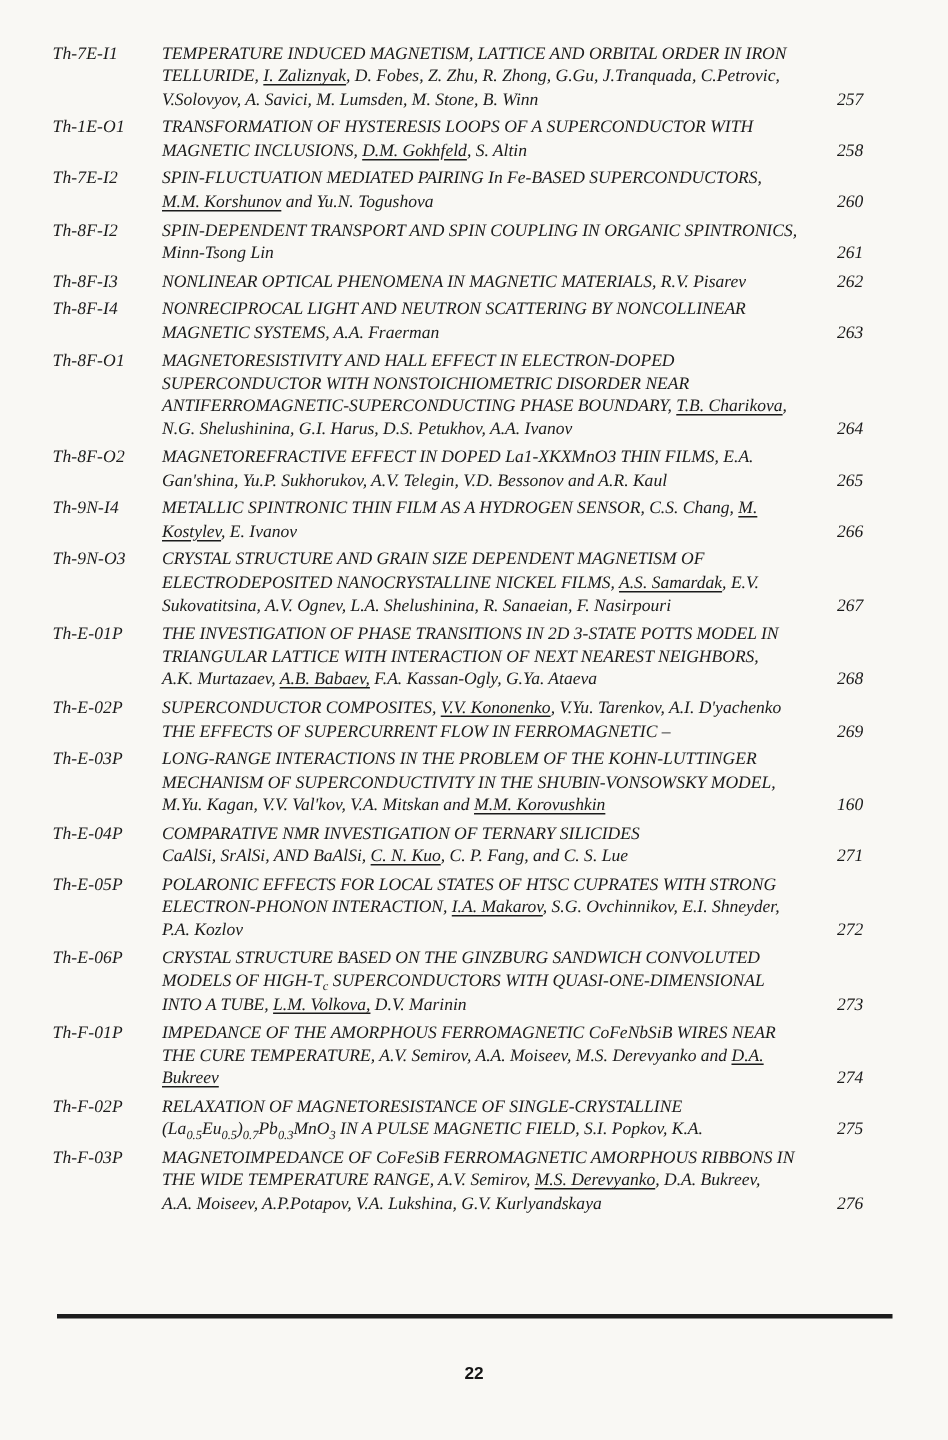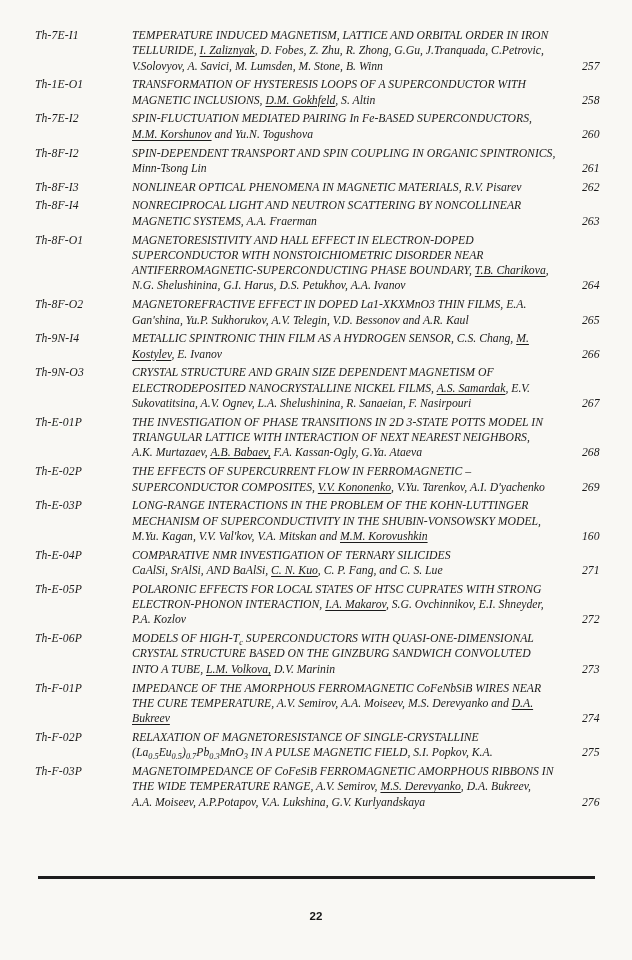--- a/index.html
+++ b/index.html
@@ -26,21 +26,20 @@
     font-style: italic;
   }
   .code {
     flex: 0 0 73px;
     width: 73px;
     letter-spacing: 0.1px;
   }
   .title {
     flex: 0 0 450px;
     width: 450px;
-    margin-left: 24px;
   }
   .title .line { white-space: nowrap; overflow: visible; }
   .title .u { text-decoration: underline; text-underline-offset: 1.5px; text-align: right; }
   .title .sub {
     vertical-align: sub;
     font-size: 8.3px;
     line-height: 0;
   }
   .pageno {
     flex: 1 1 auto;
@@ -157,22 +156,22 @@
         <div class="title">
           <div class="line"><span>THE INVESTIGATION OF PHASE TRANSITIONS IN 2D 3-STATE POTTS MODEL IN</span></div>
           <div class="line"><span>TRIANGULAR LATTICE WITH INTERACTION OF NEXT NEAREST NEIGHBORS,</span></div>
           <div class="line"><span>A.K. Murtazaev, </span><span class="u">A.B. Babaev,</span><span> F.A. Kassan-Ogly, G.Ya. Ataeva</span></div>
         </div>
         <div class="pageno">268</div>
       </div>
       <div class="entry">
         <div class="code">Th-E-02P</div>
         <div class="title">
+          <div class="line"><span>SUPERCONDUCTOR COMPOSITES, </span><span class="u">V.V. Kononenko</span><span>, V.Yu. Tarenkov, A.I. D'yachenko</span></div>
           <div class="line"><span>THE EFFECTS OF SUPERCURRENT FLOW IN FERROMAGNETIC –</span></div>
-          <div class="line"><span>SUPERCONDUCTOR COMPOSITES, </span><span class="u">V.V. Kononenko</span><span>, V.Yu. Tarenkov, A.I. D'yachenko</span></div>
         </div>
         <div class="pageno">269</div>
       </div>
       <div class="entry">
         <div class="code">Th-E-03P</div>
         <div class="title">
           <div class="line"><span>LONG-RANGE INTERACTIONS IN THE PROBLEM OF THE KOHN-LUTTINGER</span></div>
           <div class="line"><span>MECHANISM OF SUPERCONDUCTIVITY IN THE SHUBIN-VONSOWSKY MODEL,</span></div>
           <div class="line"><span>M.Yu. Kagan, V.V. Val'kov, V.A. Mitskan and </span><span class="u">M.M. Korovushkin</span></div>
         </div>
@@ -191,22 +190,22 @@
         <div class="title">
           <div class="line"><span>POLARONIC EFFECTS FOR LOCAL STATES OF HTSC CUPRATES WITH STRONG</span></div>
           <div class="line"><span>ELECTRON-PHONON INTERACTION, </span><span class="u">I.A. Makarov</span><span>, S.G. Ovchinnikov, E.I. Shneyder,</span></div>
           <div class="line"><span>P.A. Kozlov</span></div>
         </div>
         <div class="pageno">272</div>
       </div>
       <div class="entry">
         <div class="code">Th-E-06P</div>
         <div class="title">
+          <div class="line"><span>CRYSTAL STRUCTURE BASED ON THE GINZBURG SANDWICH CONVOLUTED</span></div>
           <div class="line"><span>MODELS OF HIGH-T</span><span class="sub">c</span><span> SUPERCONDUCTORS WITH QUASI-ONE-DIMENSIONAL</span></div>
-          <div class="line"><span>CRYSTAL STRUCTURE BASED ON THE GINZBURG SANDWICH CONVOLUTED</span></div>
           <div class="line"><span>INTO A TUBE, </span><span class="u">L.M. Volkova,</span><span> D.V. Marinin</span></div>
         </div>
         <div class="pageno">273</div>
       </div>
       <div class="entry">
         <div class="code">Th-F-01P</div>
         <div class="title">
           <div class="line"><span>IMPEDANCE OF THE AMORPHOUS FERROMAGNETIC CoFeNbSiB WIRES NEAR</span></div>
           <div class="line"><span>THE CURE TEMPERATURE, A.V. Semirov, A.A. Moiseev, M.S. Derevyanko and </span><span class="u">D.A.</span></div>
           <div class="line"><span class="u">Bukreev</span></div>

